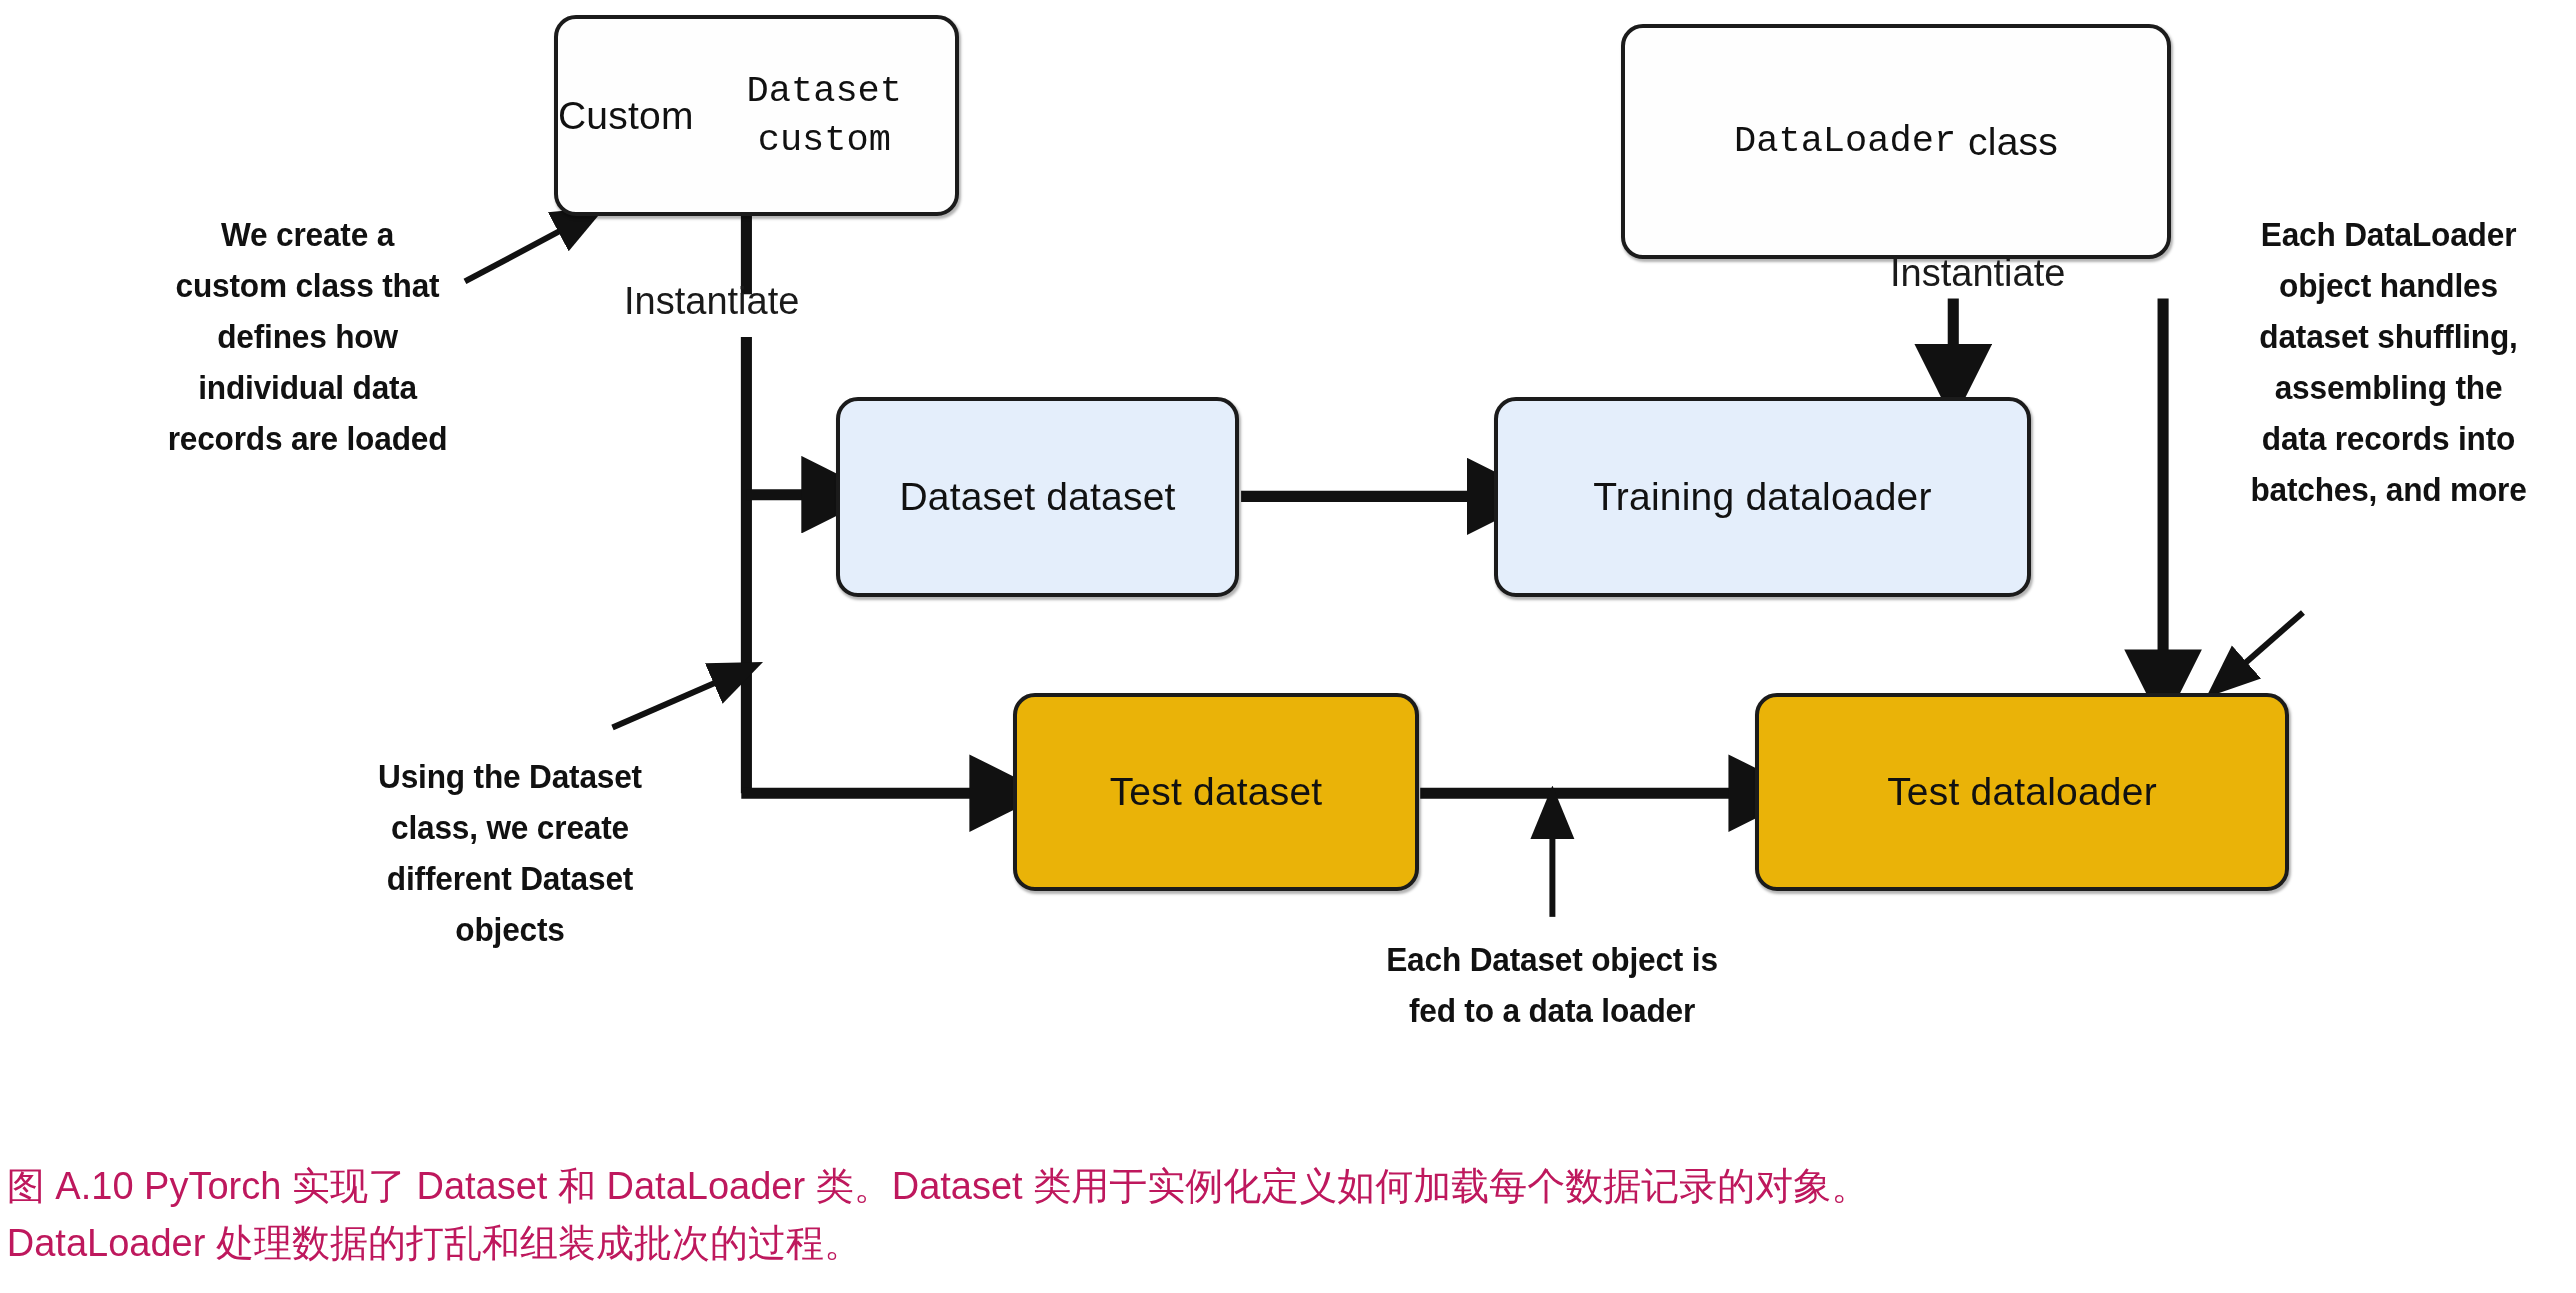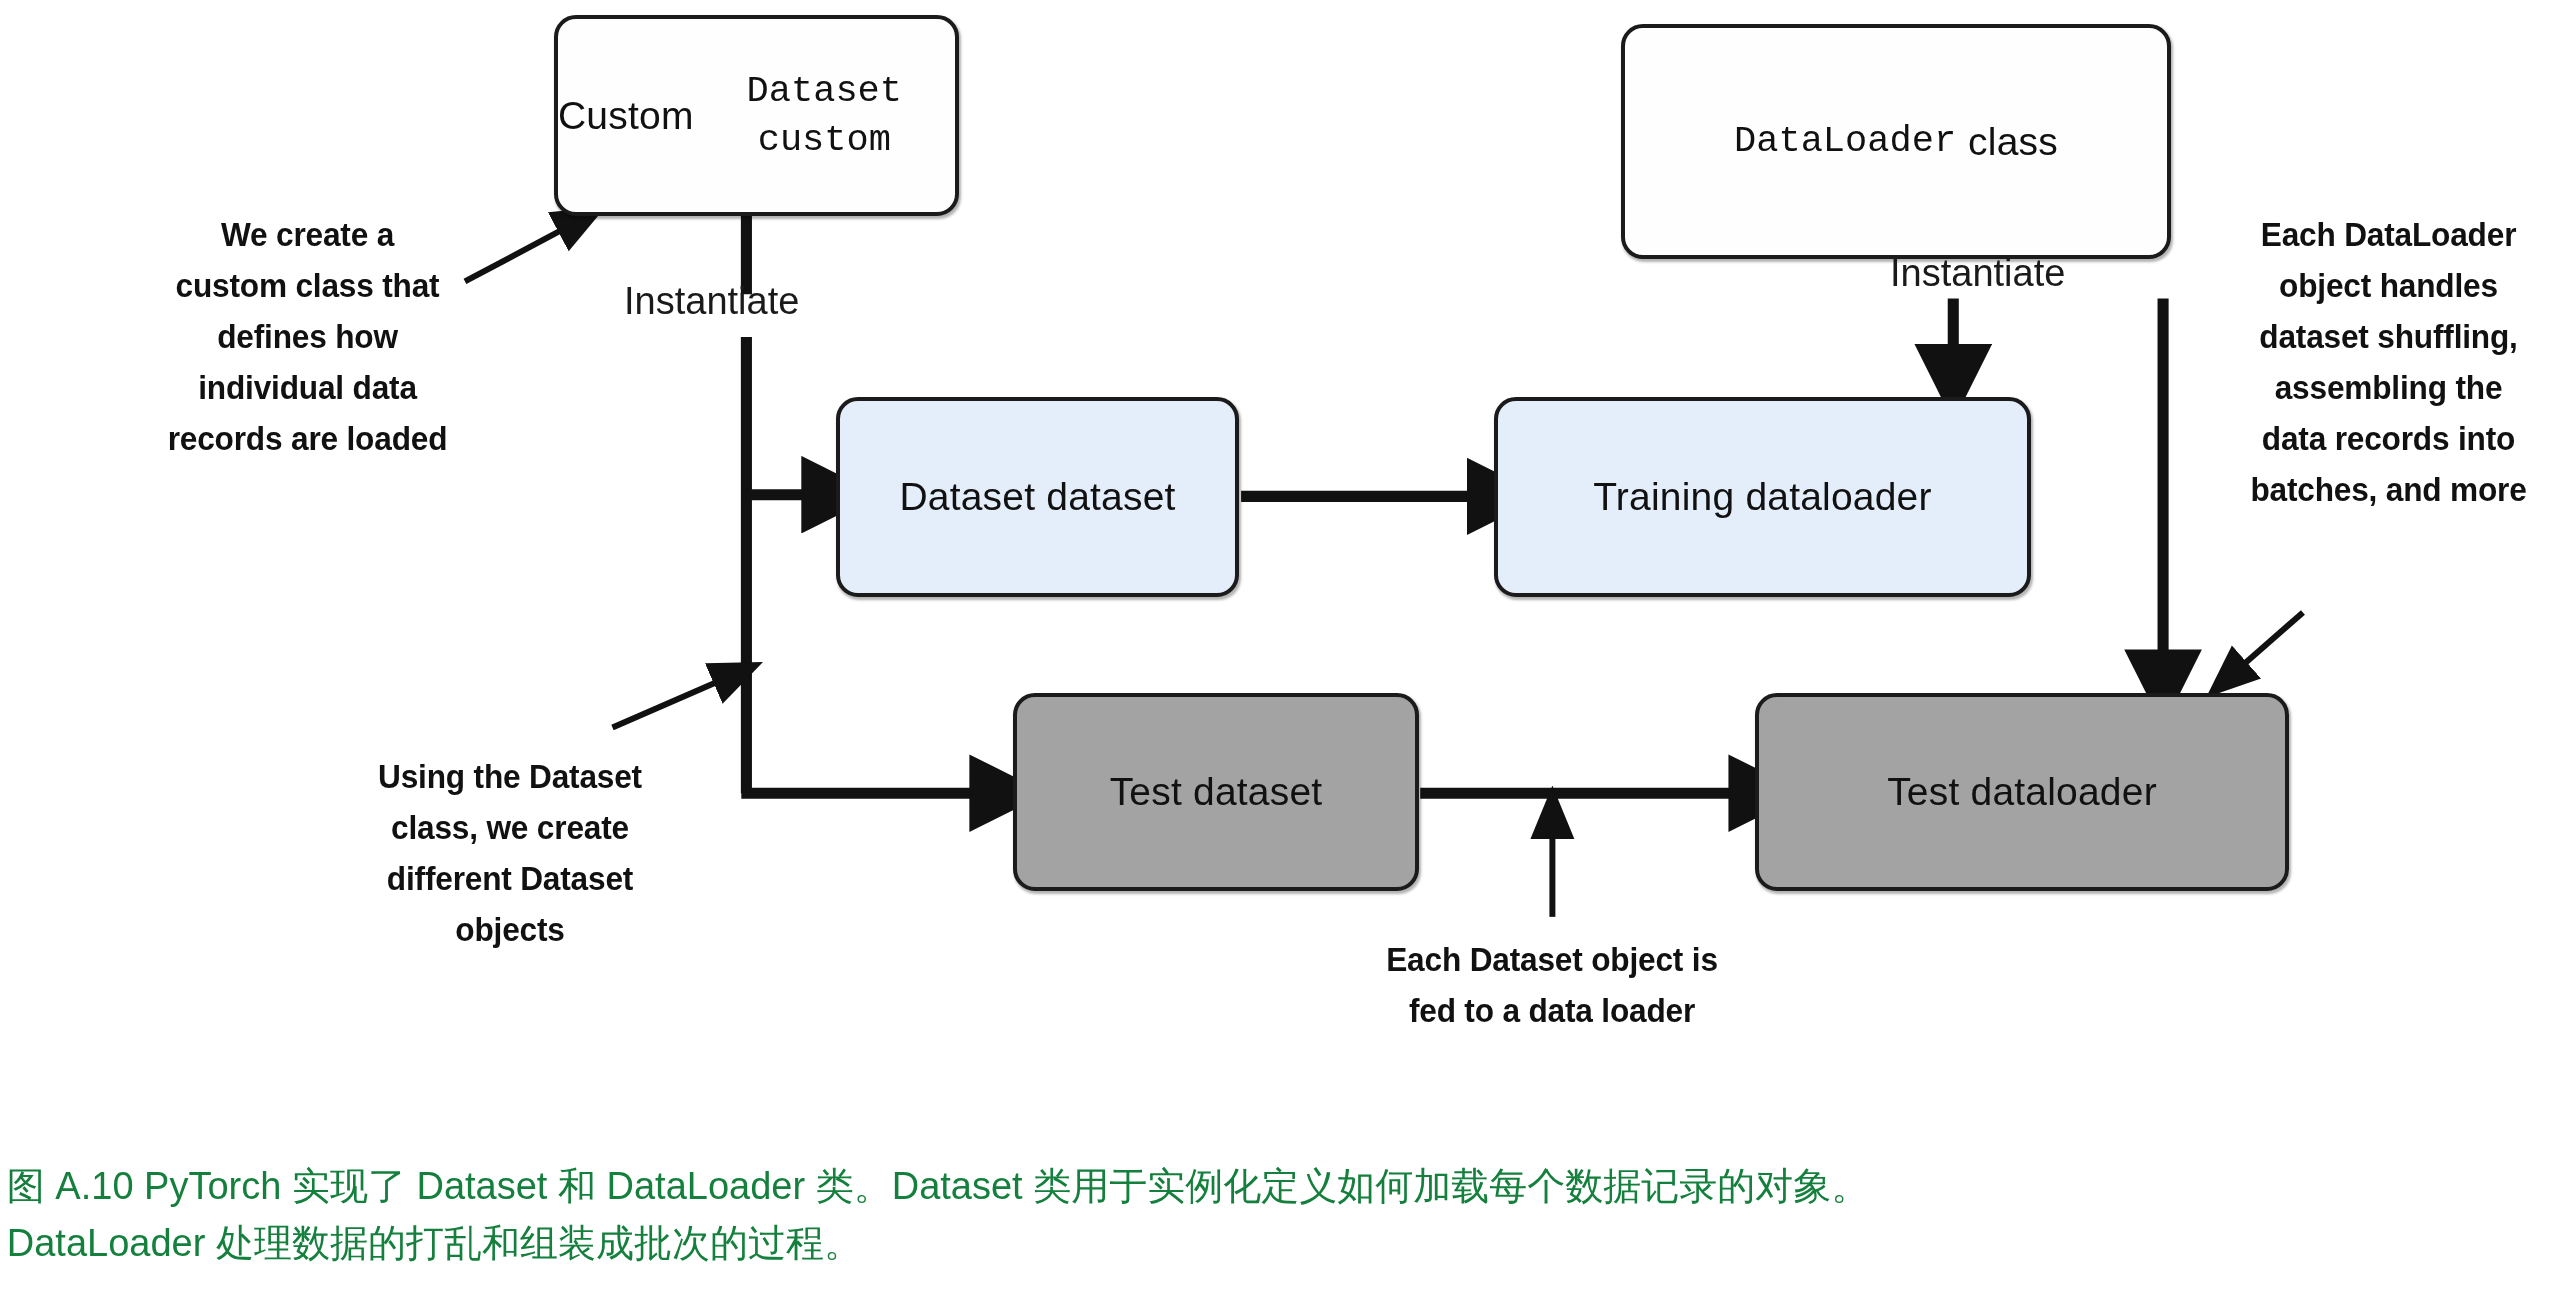--- a/index.html
+++ b/index.html
@@ -32,21 +32,21 @@
     display: flex;
     align-items: center;
     justify-content: center;
     text-align: center;
     box-shadow: 1.7px 2.6px 2.6px rgba(0,0,0,0.30);
     line-height: 1.32;
     color: #111111;
   }
   .node.white   { background: #fefefe; }
   .node.lightbl { background: #e4eefb; }
-  .node.midbl   { background: #a3a3a3; }
+  .node.midbl   { background: #eab308; }
 
   .node-label { font-size: 39px; font-weight: 400; letter-spacing: 0.2px; }
   .mono { font-family: "Liberation Mono", "DejaVu Sans Mono", monospace; font-size: 37px; letter-spacing: 0px; }
 
   
   .edge-label {
     position: absolute;
     font-size: 38px;
     color: #1a1a1a;
     white-space: nowrap;
@@ -66,21 +66,21 @@
   }
 
   
   #caption {
     position: absolute;
     left: 6.8px;
     top: 1158px;
     width: 2542px;
     font-size: 38px;
     line-height: 1.50;
-    color: #15803d;
+    color: #be185d;
     font-family: "Liberation Sans", sans-serif;
   }
 </style>
 </head>
 <body>
 
 <div id="stage">
 
   <svg id="wires" viewBox="0 0 3020 1516" xmlns="http://www.w3.org/2000/svg">
     <defs>

